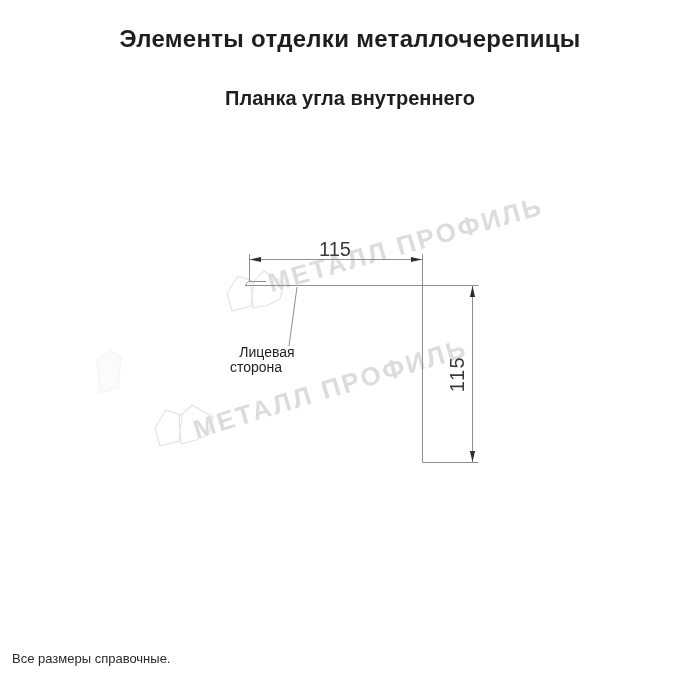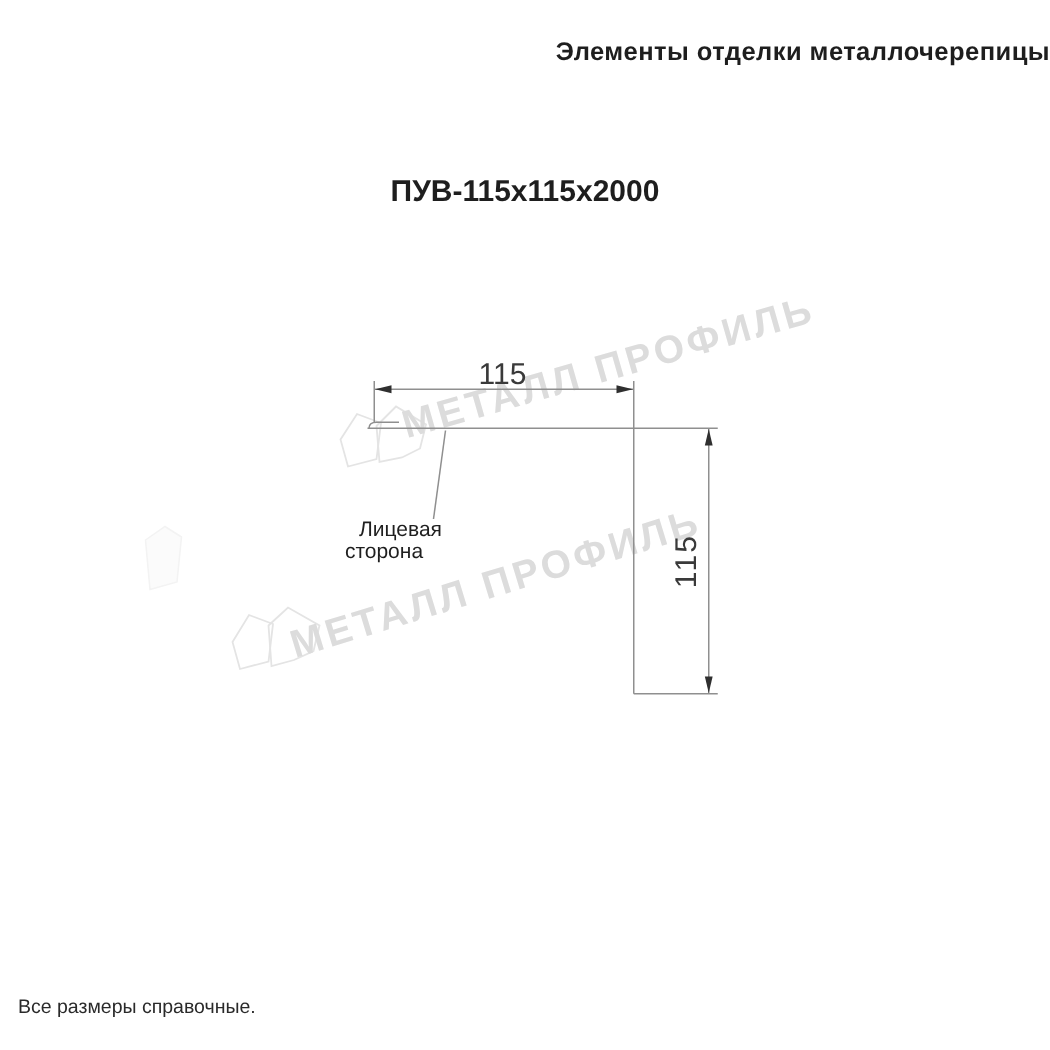--- a/index.html
+++ b/index.html
@@ -5,35 +5,35 @@
   html,body{margin:0;padding:0;background:#fff;}
   .page{
     position:relative;
     width:700px;height:700px;
     background:#ffffff;
     font-family:"Liberation Sans", sans-serif;
     overflow:hidden;
   }
   .main-title{
     position:absolute;top:25px;left:0;width:100%;
-    text-align:right;
-    font-size:17px;font-weight:bold;color:#1e1e1e;
+    text-align:center;
+    font-size:24px;font-weight:bold;color:#1e1e1e;
     letter-spacing:0.3px;
   }
   .sub-title{
     position:absolute;left:0;width:100%;
     text-align:center;
     font-size:20px;font-weight:bold;color:#1e1e1e;
   }
   .sub-title.line1{top:87px;}
   .sub-title.line2{top:117px;}
   .drawing-svg{position:absolute;top:0;left:0;}
   .footer-notes{
     position:absolute;left:12px;top:649px;
-    font-size:13px;color:#2a2a2a;line-height:19px;margin-top:12px;
+    font-size:13px;color:#2a2a2a;line-height:19px;
   }
   .wm-text{
     font-family:"Liberation Sans", sans-serif;
     font-size:26px;font-weight:bold;fill:#dcdcdc;letter-spacing:2.5px;
   }
   .dim-text{
     font-family:"Liberation Sans", sans-serif;
     font-size:20px;fill:#3a3a3a;
   }
   .face-text{
@@ -44,21 +44,21 @@
   .logo-line{stroke:#e4e4e4;stroke-width:1.2;fill:none;}
   .logo-faint{stroke:#f3f3f3;stroke-width:1;fill:#fbfbfb;}
   .arrow{fill:#2f2f2f;stroke:none;}
 </style>
 </head>
 <body>
 
 <div class="page">
 
   <div class="main-title">Элементы отделки металлочерепицы</div>
-  <div class="sub-title line2">ПУВ-115х115х2000</div>
+  <div class="sub-title line1">Планка угла внутреннего</div>
 
   <svg class="drawing-svg" width="700" height="700" viewBox="0 0 700 700" xmlns="http://www.w3.org/2000/svg">
 
     <g>
       <path class="logo-faint" d="M97,360 L110,351 L121,358 L118,388 L100,393 Z"></path>
 
       <g>
         <path class="logo-line" d="M227,293 L238,276 L254,282 L251,306 L232,311 Z"></path>
         <path class="logo-line" d="M251,284 L264,271 L284,283 L280,299 L268,305 L253,308 Z"></path>
       </g>

